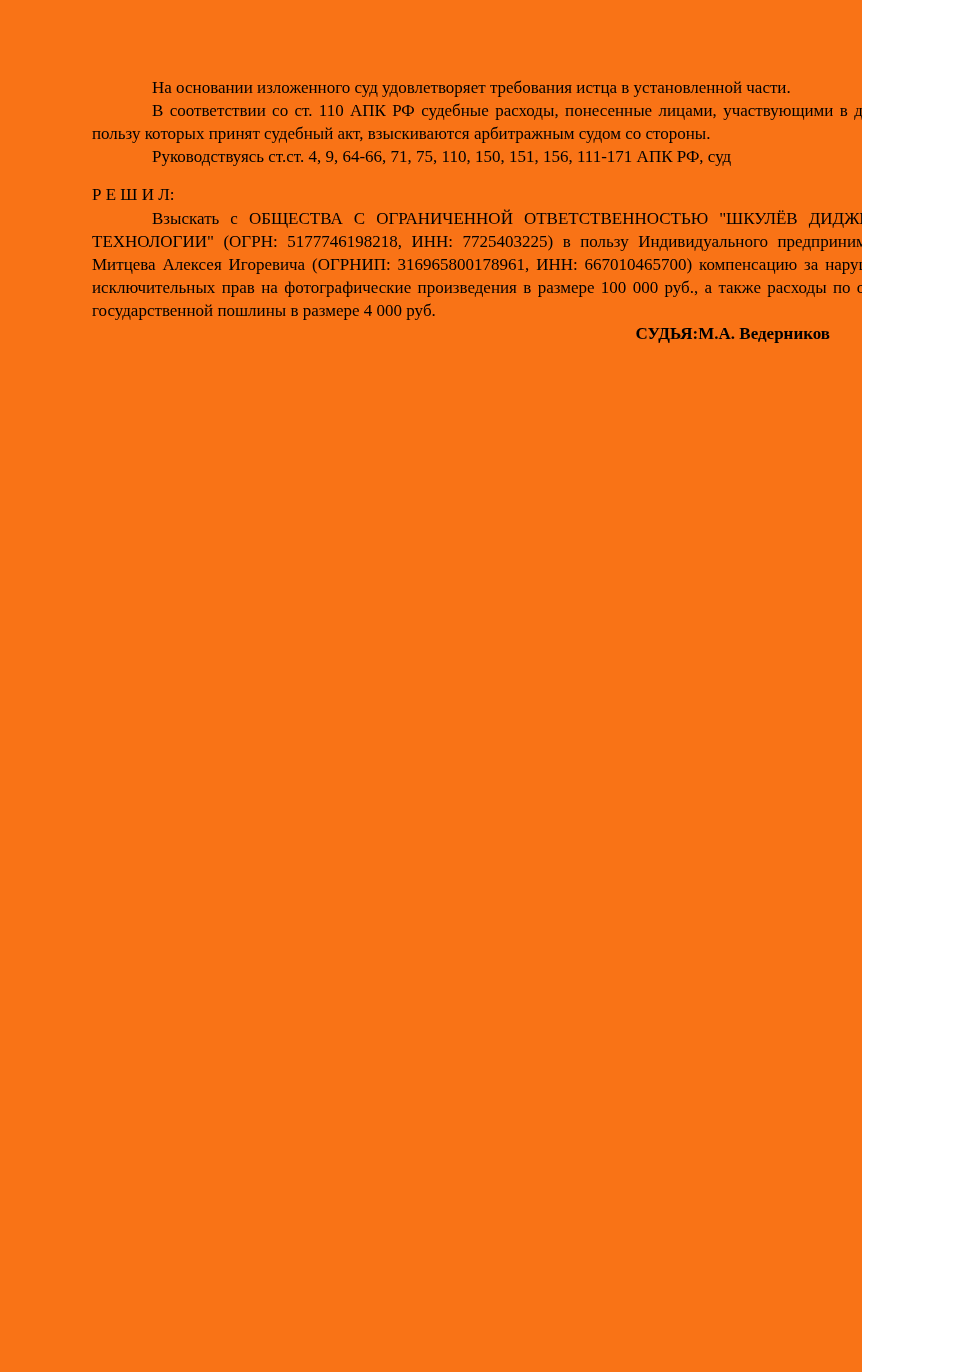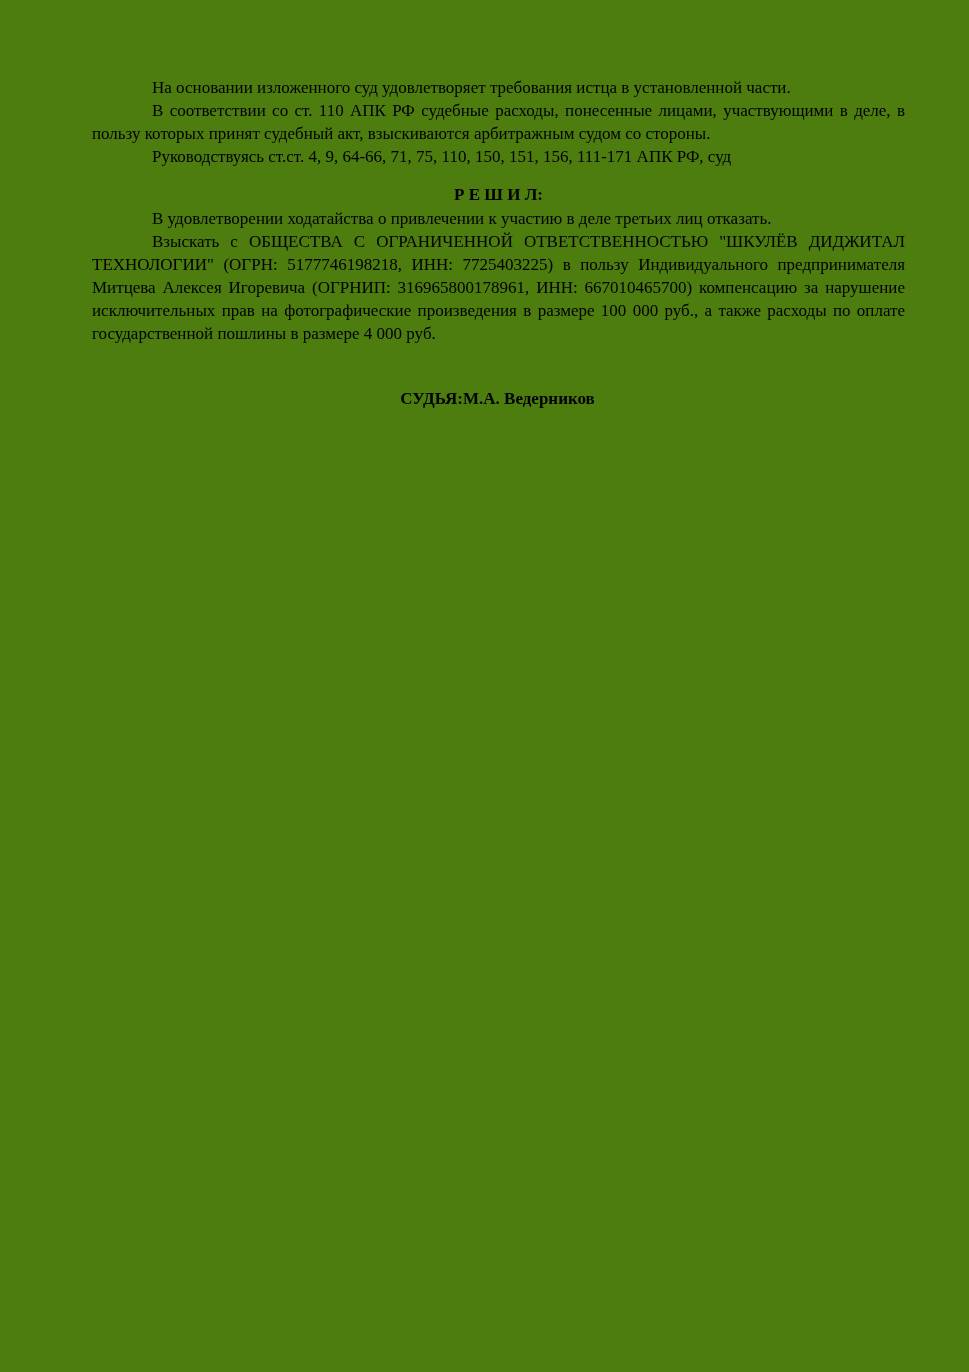--- a/index.html
+++ b/index.html
@@ -2,71 +2,68 @@
 <html><head>
 <meta charset="utf-8">
 <style>
   html, body {
     margin: 0;
     padding: 0;
     background: #ffffff;
   }
   .page {
     position: relative;
-    width: 969px;
+    width: 862px;
     height: 1372px;
-    background: #4d7c0f;
+    background: #f97316;
     color: #000000;
     font-family: "Liberation Serif", "DejaVu Serif", serif;
     font-size: 17px;
     line-height: 23px;
     overflow: hidden;
   }
   .content {
     position: absolute;
     top: 76px;
     left: 92px;
     width: 813px;
   }
   .para {
     margin: 0;
     text-align: justify;
     text-indent: 60px;
   }
   .resolution-heading {
     margin: 15px 0 1px 0;
-    text-align: center;
-    font-weight: bold;
+    font-weight: normal;
     text-indent: 0;
   }
   .signature-row {
     display: flex;
-    justify-content: center;
+    justify-content: flex-end;
     align-items: baseline;
-    margin-top: 42px;
     padding-left: 73px;
     padding-right: 75px;
     font-weight: bold;
   }
 </style>
 </head>
 <body>
 
 <div class="page">
   <div class="content">
 
     <p class="para">На основании изложенного суд удовлетворяет требования истца в установленной части.</p>
 
     <p class="para">В соответствии со ст. 110 АПК РФ судебные расходы, понесенные лицами, участвующими в деле, в пользу которых принят судебный акт, взыскиваются арбитражным судом со стороны.</p>
 
     <p class="para">Руководствуясь ст.ст. 4, 9, 64-66, 71, 75, 110, 150, 151, 156, 111-171 АПК РФ, суд</p>
 
     <p class="para resolution-heading">Р Е Ш И Л:</p>
 
-    <p class="para">В удовлетворении ходатайства о привлечении к участию в деле третьих лиц отказать.</p>
 
     <p class="para">Взыскать с ОБЩЕСТВА С ОГРАНИЧЕННОЙ ОТВЕТСТВЕННОСТЬЮ "ШКУЛЁВ ДИДЖИТАЛ ТЕХНОЛОГИИ" (ОГРН: 5177746198218, ИНН: 7725403225) в пользу Индивидуального предпринимателя Митцева Алексея Игоревича (ОГРНИП: 316965800178961, ИНН: 667010465700) компенсацию за нарушение исключительных прав на фотографические произведения в размере 100 000 руб., а также расходы по оплате государственной пошлины в размере 4 000 руб.</p>
 
 
     <div class="signature-row">
       <span>СУДЬЯ:</span>
       <span>М.А. Ведерников</span>
     </div>
 
   </div>

